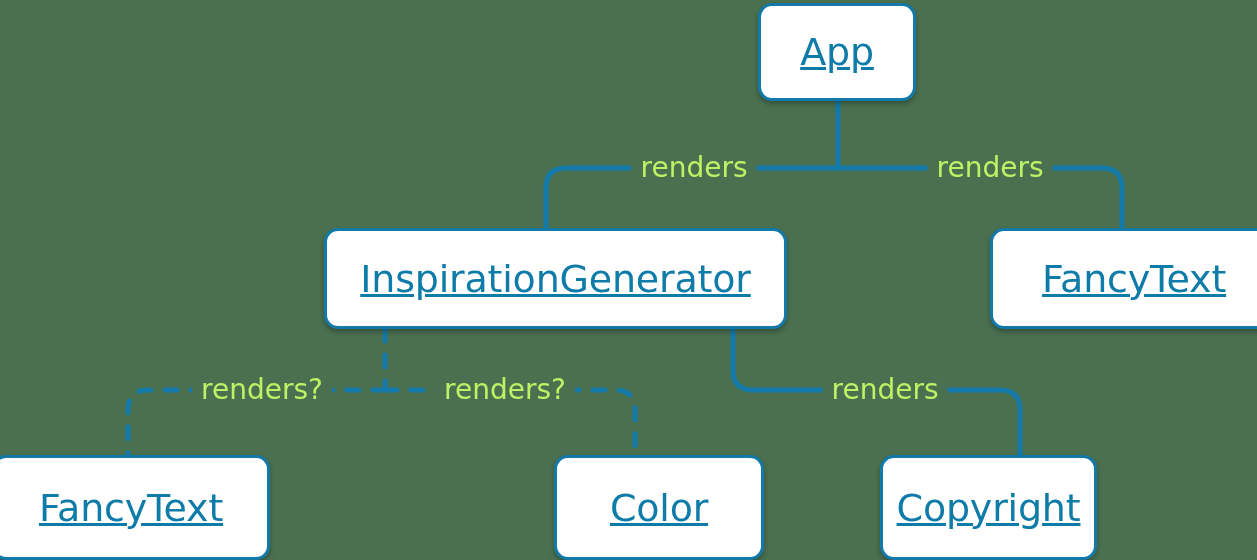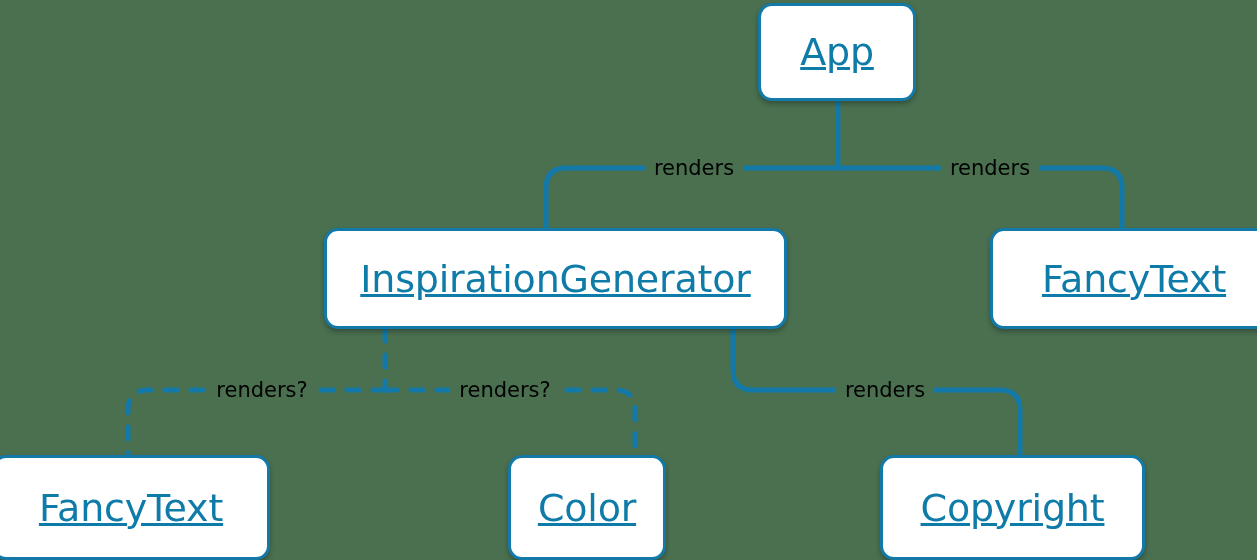--- a/index.html
+++ b/index.html
@@ -39,22 +39,22 @@
     font-size: 38px;
     font-weight: 400;
     letter-spacing: -0.2px;
     line-height: 1;
     white-space: nowrap;
     color: #0e7ba8;
     text-decoration: underline;
   }
   .edge-label {
     position: absolute;
-    color: #000000;
-    font-size: 21px;
+    color: #bef264;
+    font-size: 28px;
     font-weight: 500;
     line-height: 1;
     white-space: nowrap;
     transform: translate(-50%, -50%);
     z-index: 2;
     background: #4a7050;
     padding: 0 9px;
   }
 </style>
 </head>
@@ -100,21 +100,21 @@
   </div>
 
   <div class="node" style="left:990px; top:228px; width:288px; height:101px;">
     <span class="node-label">FancyText</span>
   </div>
 
   <div class="node" style="left:-8px; top:455px; width:278px; height:105px;">
     <span class="node-label">FancyText</span>
   </div>
 
-  <div class="node" style="left:508px; top:455px; width:158px; height:105px;">
+  <div class="node" style="left:554px; top:455px; width:210px; height:105px;">
     <span class="node-label">Color</span>
   </div>
 
-  <div class="node" style="left:880px; top:455px; width:265px; height:105px;">
+  <div class="node" style="left:880px; top:455px; width:217px; height:105px;">
     <span class="node-label">Copyright</span>
   </div>
 
 </div>
 
 </body></html>

